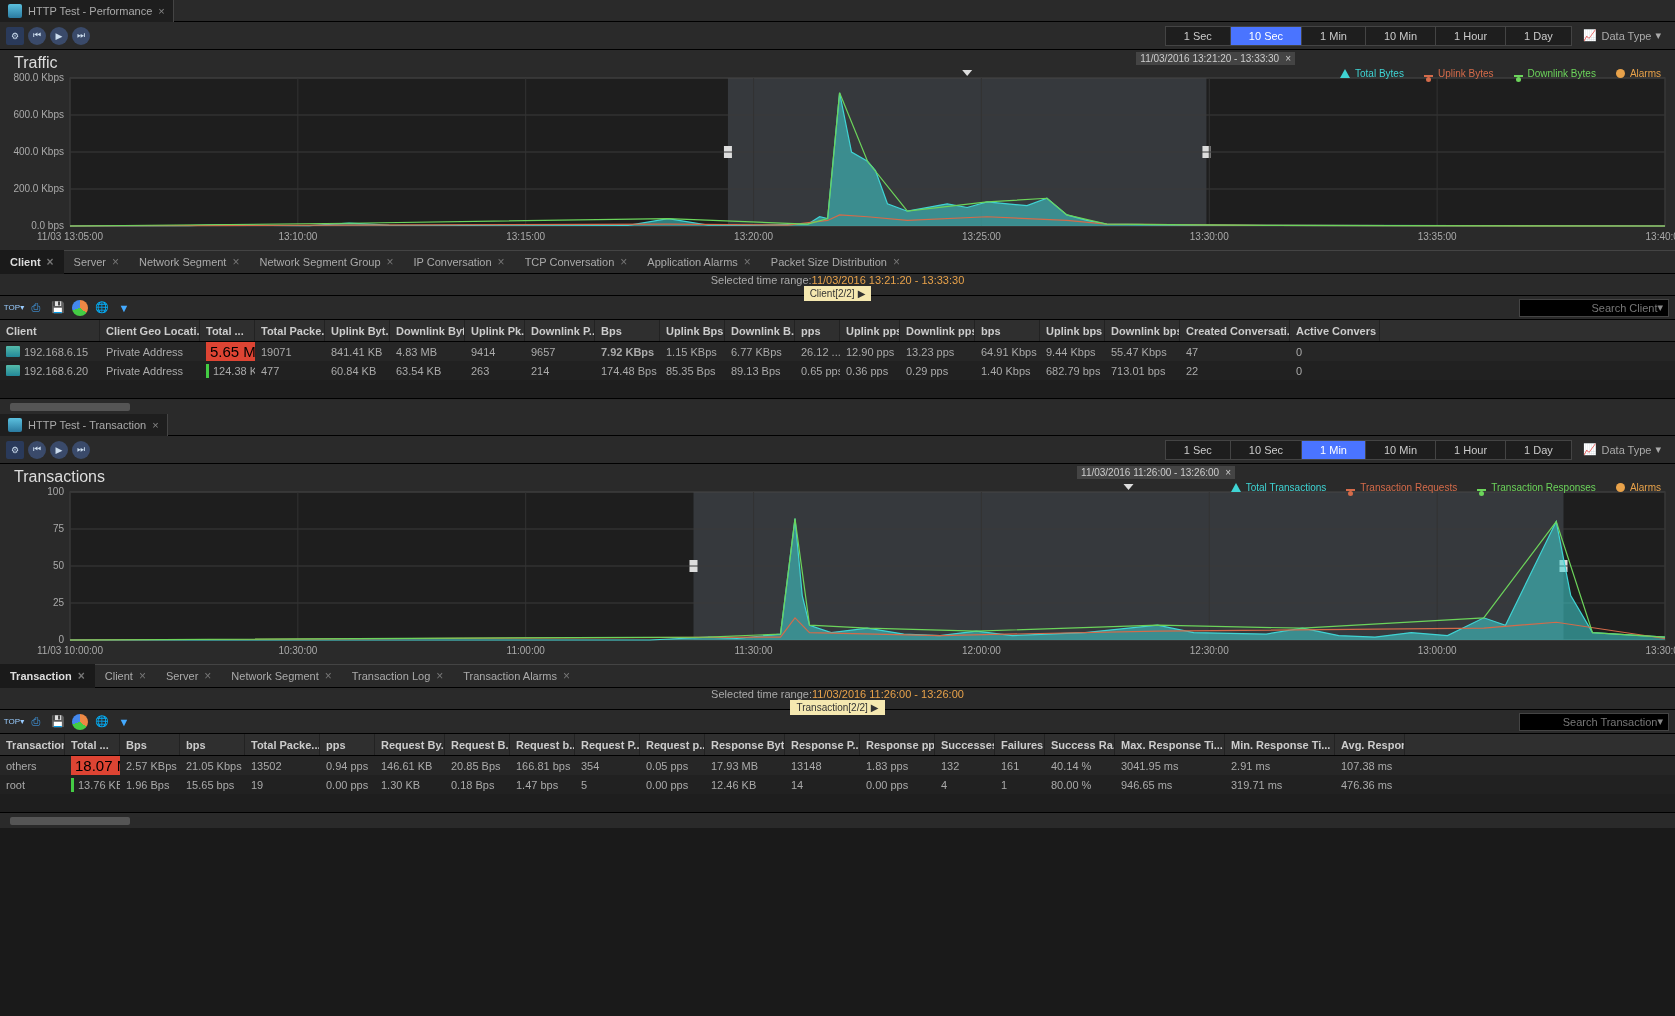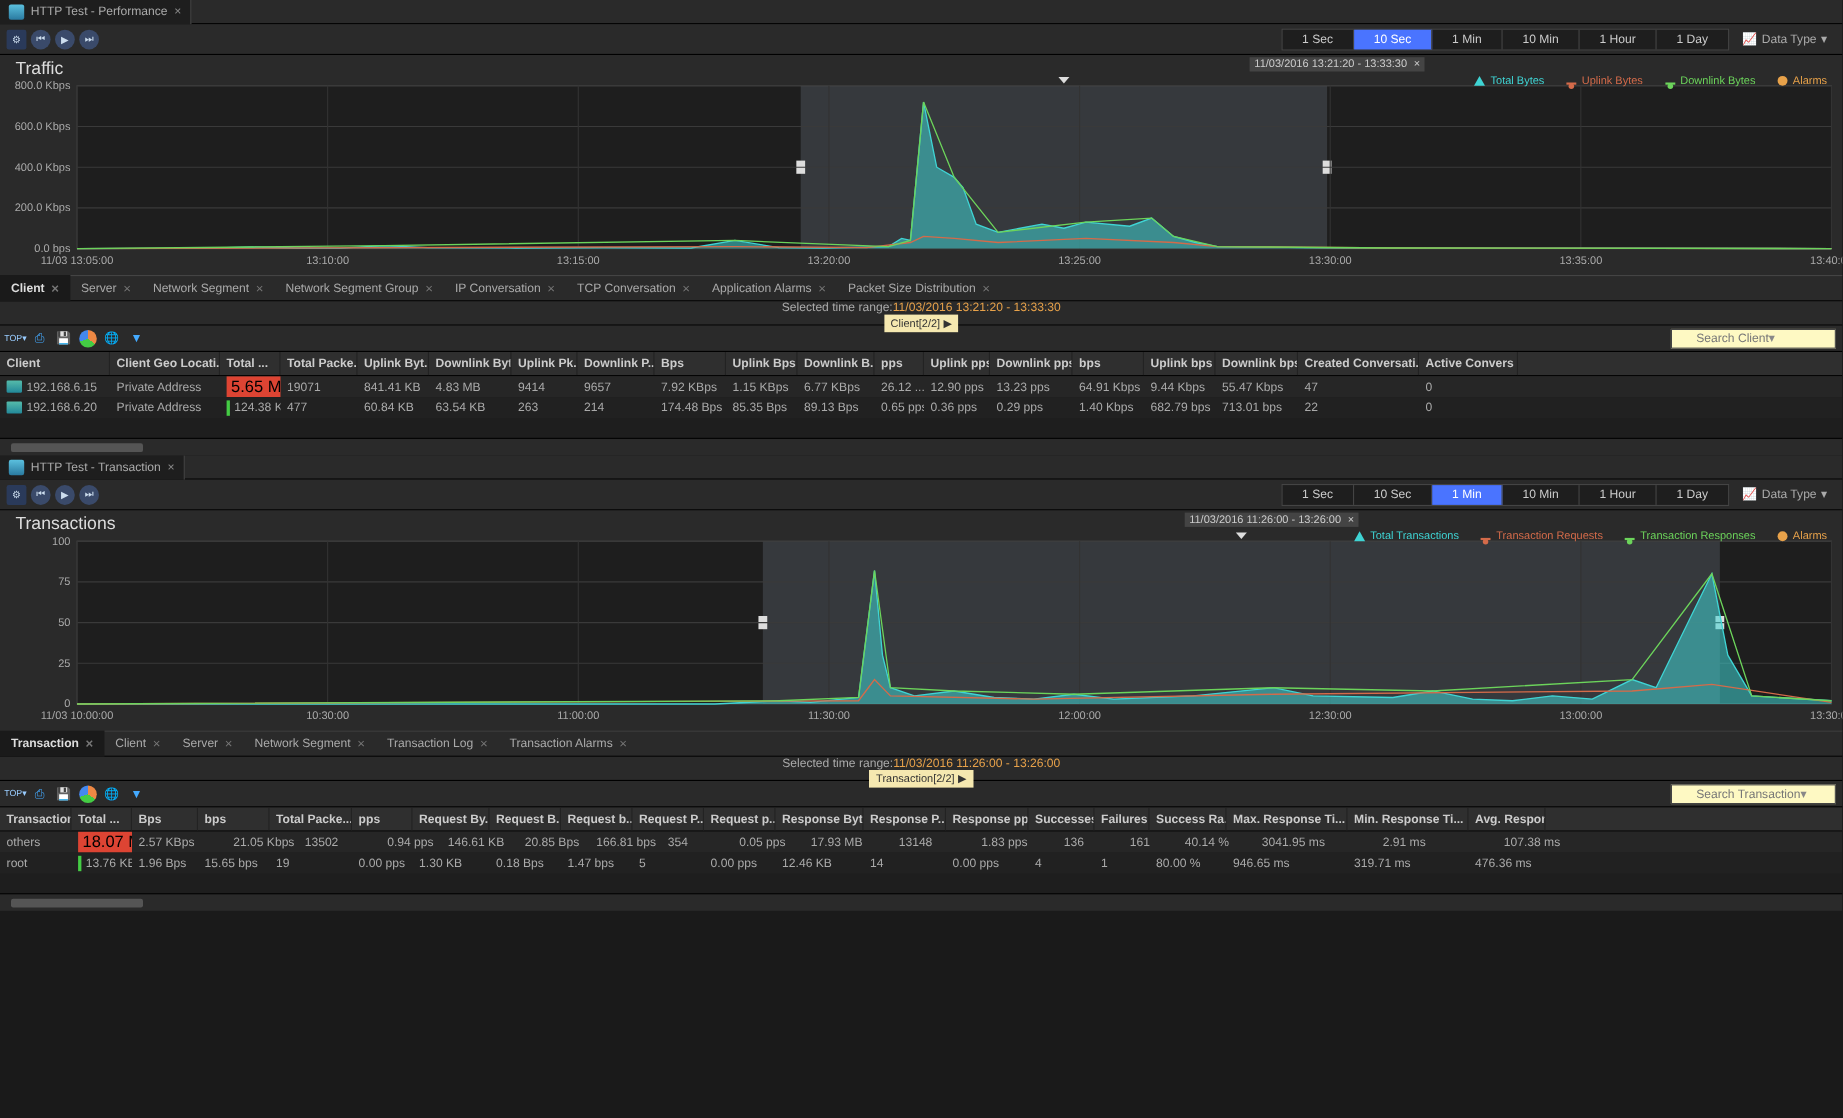--- a/index.html
+++ b/index.html
@@ -29,21 +29,21 @@
 .sub-tab { padding:0 10px; height:24px; display:flex; align-items:center; gap:6px; cursor:pointer; }
 .sub-tab.active { background:#1a1a1a; font-weight:600; color:#ddd; }
 .sub-tab .close { color:#777; font-size:12px; }
 .info-bar { background:#2a2a2a; height:22px; display:flex; align-items:center; padding:0 8px; justify-content:space-between; border-bottom:1px solid #000;flex-direction:column;}
 .info-bar .range { color:#aaa; }
 .info-bar .range .val { color:#e8a24a; }
 .counter-btn { background:#f5e8b0; color:#333; padding:2px 6px; font-size:10px; display:flex; align-items:center; gap:3px;}
 .icon-row { background:#2a2a2a; height:24px; display:flex; align-items:center; padding:0 6px; gap:6px; border-bottom:1px solid #000; justify-content:space-between; }
 .icon-row-left { display:flex; gap:6px; }
 .mini-icon { width:16px; height:16px; cursor:pointer; display:flex; align-items:center; justify-content:center; font-size:11px; }
-.search-box { background:#fef9c3; border:1px solid #444; width:150px; height:18px; color:#888; padding:0 22px; display:flex; align-items:center; justify-content:flex-start; }
+.search-box { background:#000000; border:1px solid #444; width:150px; height:18px; color:#888; padding:0 5px; display:flex; align-items:center; justify-content:flex-end; }
 .grid { background:#1e1e1e; overflow-x:auto; overflow-y:hidden; }
 .grid-header { display:flex; background:#2f2f2f; height:22px; font-weight:600; color:#ccc; border-bottom:1px solid #000; min-width:1600px;}
 .grid-row { display:flex; height:19px; align-items:center; min-width:1600px; }
 .grid-row:nth-child(odd){ background:#262626; }
 .grid-row:nth-child(even){ background:#212121; }
 .cell { padding:0 6px; overflow:hidden; white-space:nowrap; text-overflow:ellipsis; flex-shrink:0; display:flex; align-items:center; gap:4px; height:100%; }
 .cell.header { border-right:1px solid #222; }
 .badge-red { background:#d43; color:#000; padding:1px 4px; font-size:15px; }
 .badge-green { border-left:3px solid #4c4; padding:1px 4px; }
 .scrollbar-stub { height:16px; background:#2a2a2a; border-top:1px solid #000; position:relative;}
@@ -237,21 +237,21 @@
         </div>
         <div class="cell" style="width: 100px;">Private Address</div>
         <div class="cell" style="width: 55px;">
           <span class="badge-red">5.65 MB</span>
         </div>
         <div class="cell" style="width: 70px;">19071</div>
         <div class="cell" style="width: 65px;">841.41 KB</div>
         <div class="cell" style="width: 75px;">4.83 MB</div>
         <div class="cell" style="width: 60px;">9414</div>
         <div class="cell" style="width: 70px;">9657</div>
-        <div class="cell" style="width: 65px;">7.92 KBps</div>
+        <div class="cell" style="width: 65px; font-weight: bold;">7.92 KBps</div>
         <div class="cell" style="width: 65px;">1.15 KBps</div>
         <div class="cell" style="width: 70px;">6.77 KBps</div>
         <div class="cell" style="width: 45px;">26.12 ...</div>
         <div class="cell" style="width: 60px;">12.90 pps</div>
         <div class="cell" style="width: 75px;">13.23 pps</div>
         <div class="cell" style="width: 65px;">64.91 Kbps</div>
         <div class="cell" style="width: 65px;">9.44 Kbps</div>
         <div class="cell" style="width: 75px;">55.47 Kbps</div>
         <div class="cell" style="width: 110px;">47</div>
         <div class="cell" style="width: 90px;">0</div>
@@ -455,32 +455,32 @@
       <div class="cell header" style="width: 110px;">Min. Response Ti...</div>
       <div class="cell header" style="width: 70px;">Avg. Respon</div>
     </div>
   <div id="grid-body-1">
       <div class="grid-row">
         <div class="cell" style="width: 65px;">others</div>
         <div class="cell" style="width: 55px;">
           <span class="badge-red">18.07 MB</span>
         </div>
         <div class="cell" style="width: 60px;">2.57 KBps</div>
-        <div class="cell" style="width: 65px; margin-left: 26px;">21.05 Kbps</div>
+        <div class="cell" style="width: 65px;">21.05 Kbps</div>
         <div class="cell" style="width: 75px;">13502</div>
         <div class="cell" style="width: 55px;">0.94 pps</div>
         <div class="cell" style="width: 70px;">146.61 KB</div>
         <div class="cell" style="width: 65px;">20.85 Bps</div>
         <div class="cell" style="width: 65px;">166.81 bps</div>
         <div class="cell" style="width: 65px;">354</div>
         <div class="cell" style="width: 65px;">0.05 pps</div>
         <div class="cell" style="width: 80px;">17.93 MB</div>
         <div class="cell" style="width: 75px;">13148</div>
         <div class="cell" style="width: 75px;">1.83 pps</div>
-        <div class="cell" style="width: 60px;">136</div>
+        <div class="cell" style="width: 60px;">132</div>
         <div class="cell" style="width: 50px;">161</div>
         <div class="cell" style="width: 70px; text-align: right;">40.14 %</div>
         <div class="cell" style="width: 110px;">3041.95 ms</div>
         <div class="cell" style="width: 110px;">2.91 ms</div>
         <div class="cell" style="width: 70px;">107.38 ms</div>
       </div>
       <div class="grid-row">
         <div class="cell" style="width: 65px;">root</div>
         <div class="cell" style="width: 55px;">
           <span class="badge-green">13.76 KB</span>

